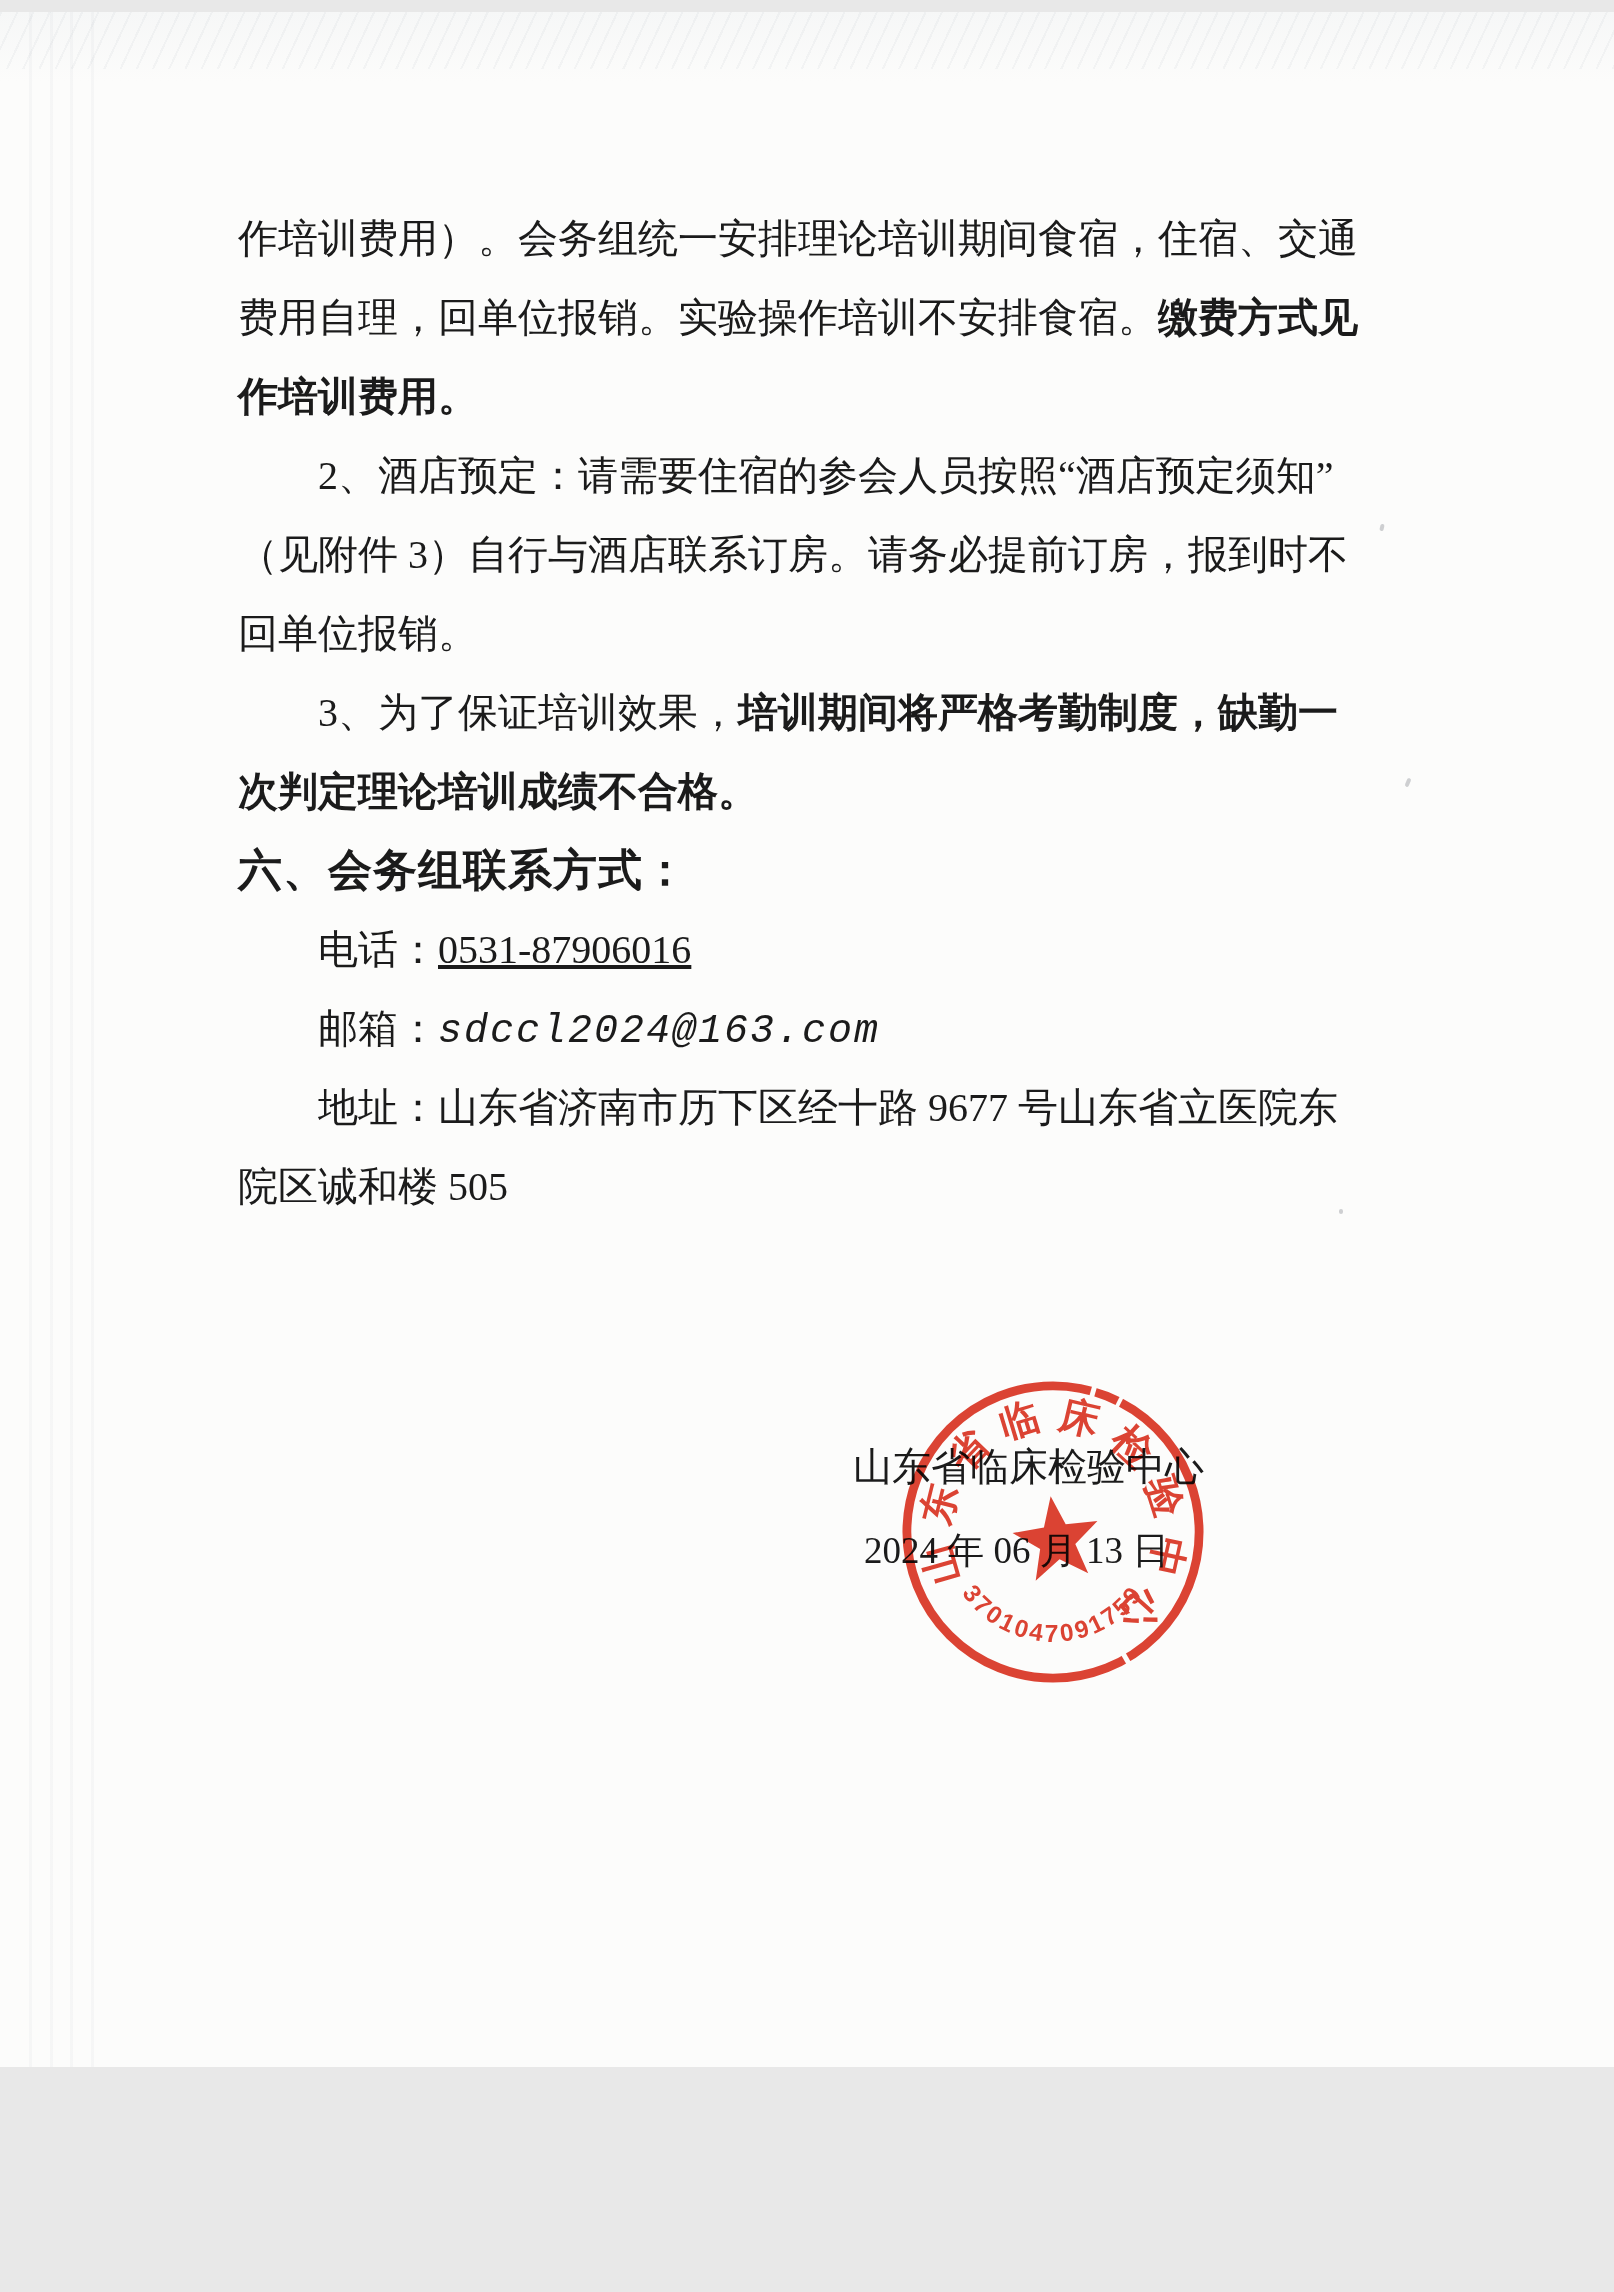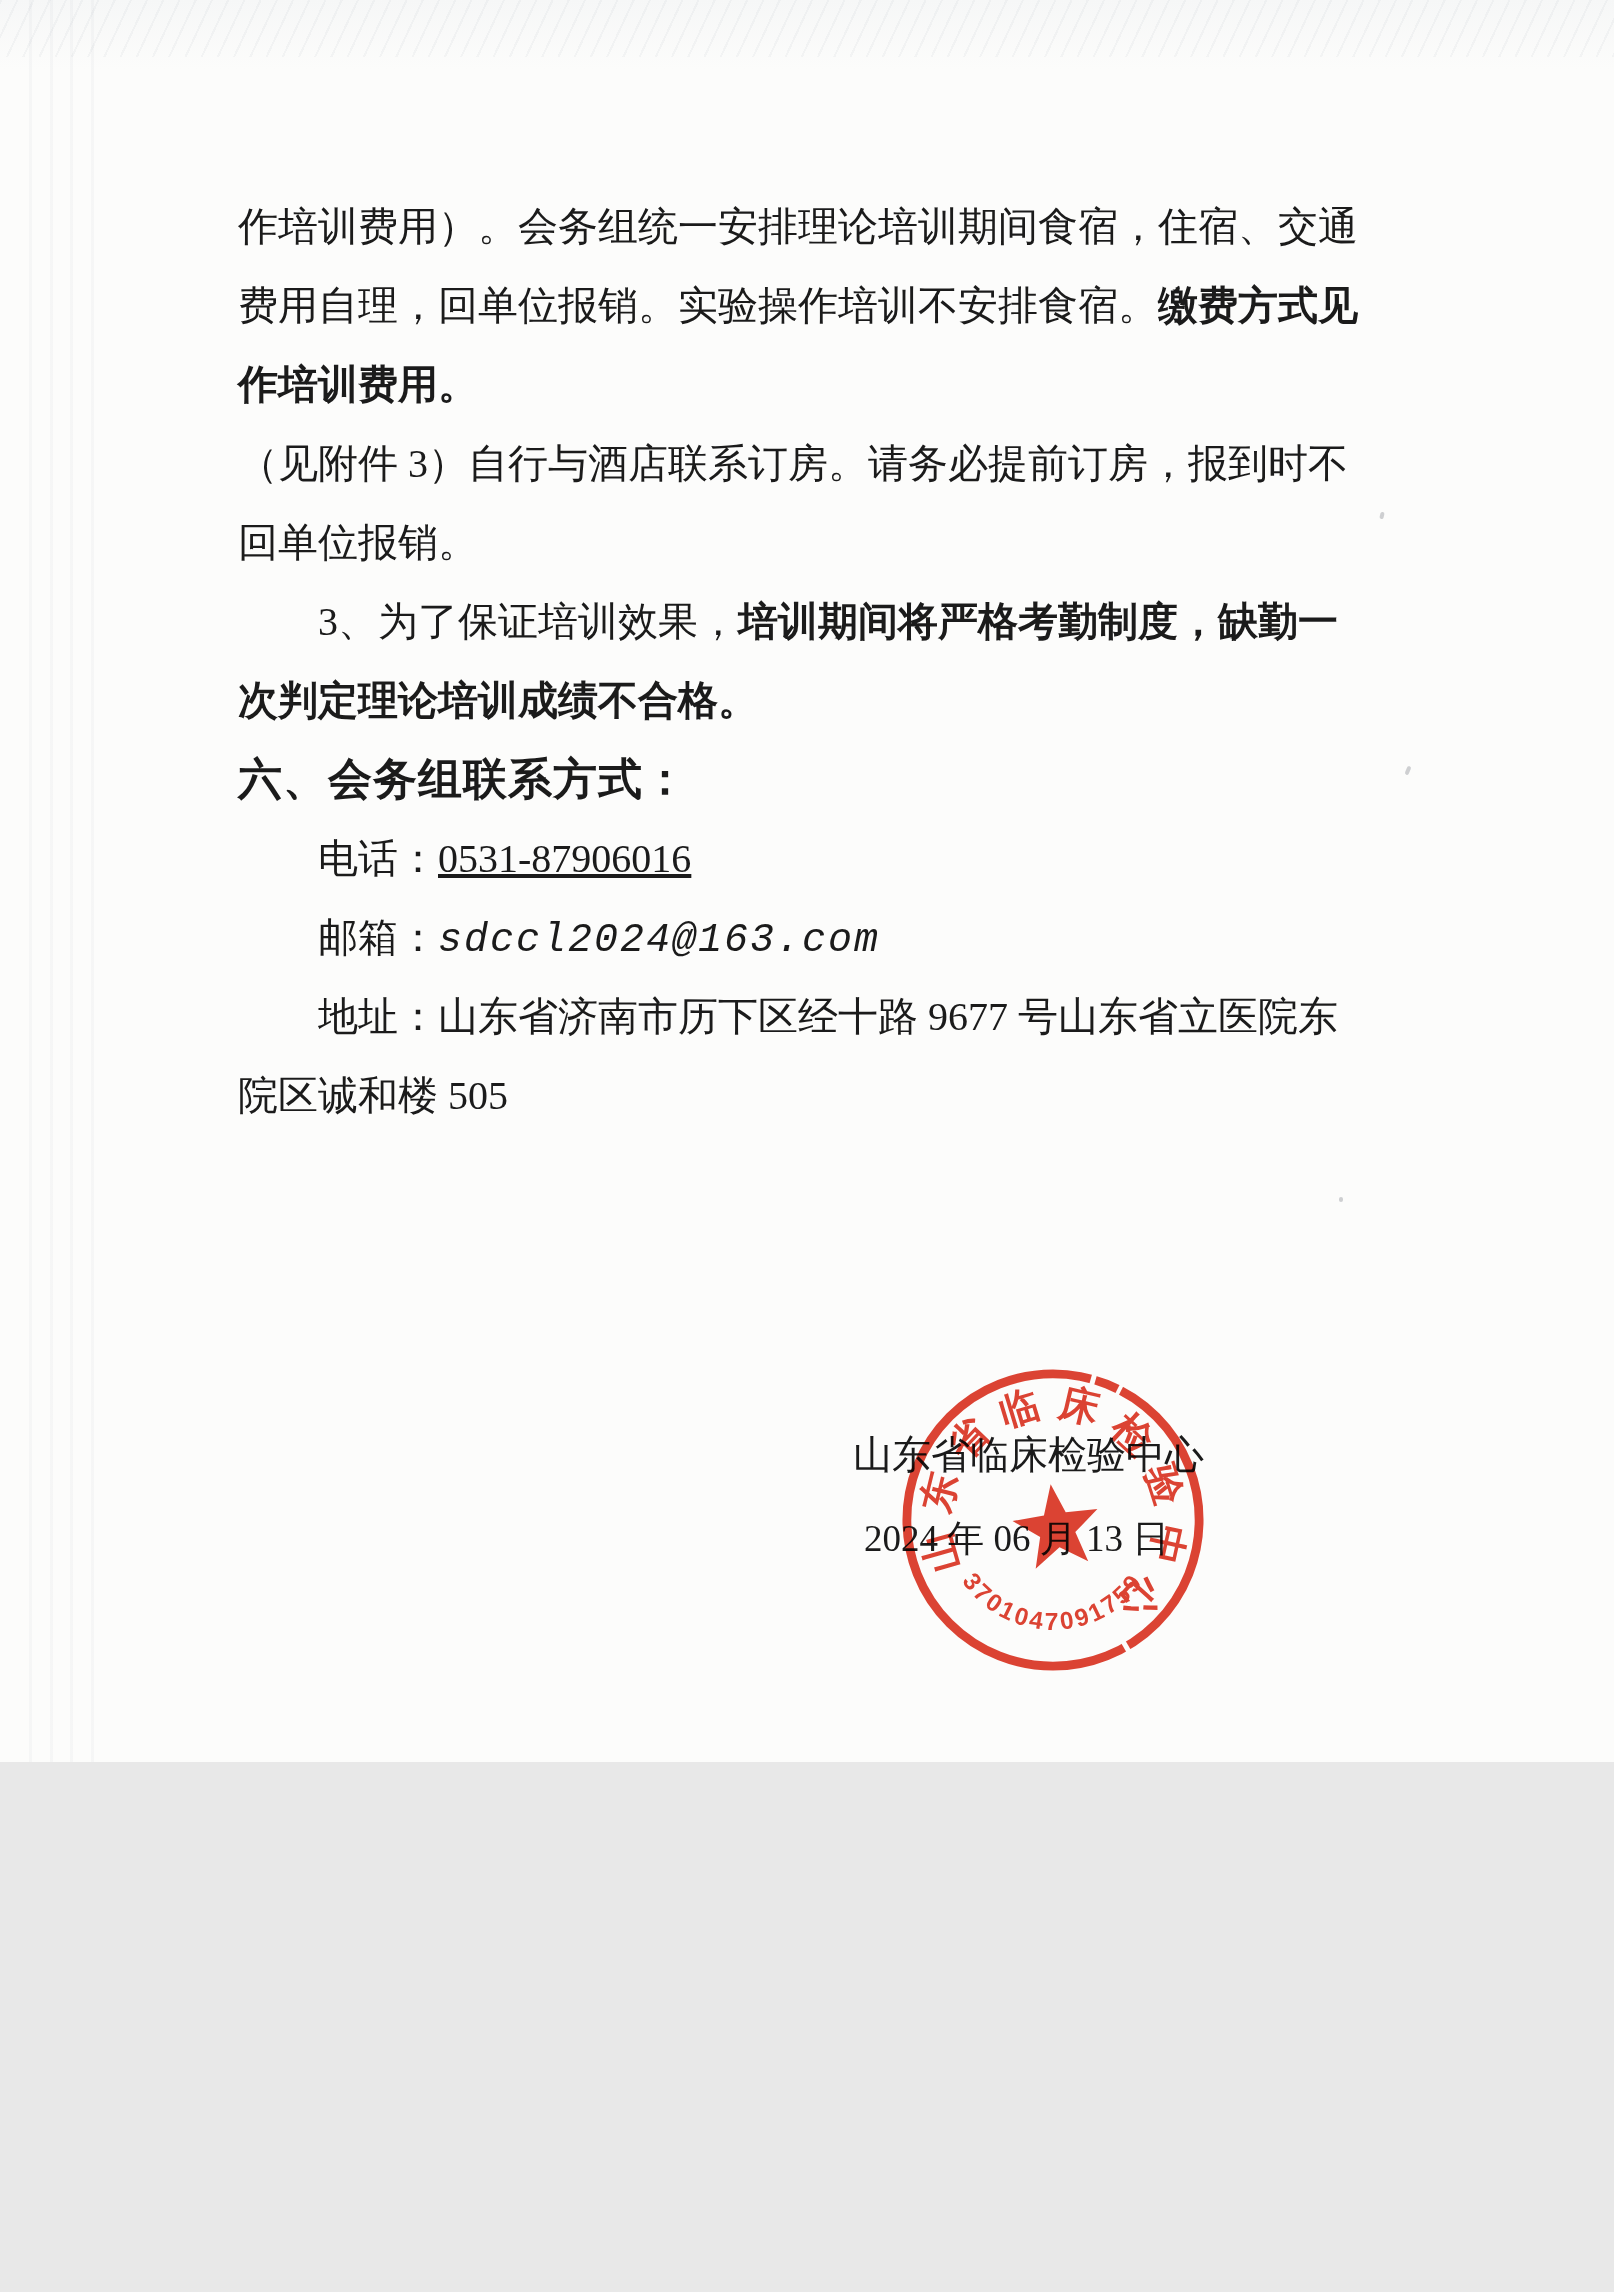--- a/index.html
+++ b/index.html
@@ -1,20 +1,20 @@
 <!DOCTYPE html>
 <html><head>
 <meta charset="utf-8">
 <style>
   html,body{margin:0;padding:0;}
   body{background:#e8e8e8;}
   #page{
     position:relative;
-    width:1614px;height:1762px;
-    margin:0 auto;
+    width:1614px;height:2055px;
+    margin:12px auto;
     background:linear-gradient(180deg,#f6f7f7 0px,#fcfcfb 69px,#fcfcfb 100%);
     overflow:hidden;
     font-family:"Liberation Serif","DejaVu Serif",serif;
     color:#1b1b1b;
   }
   
   .scan-top{
     position:absolute;left:0;top:0;width:100%;height:57px;
     background:repeating-linear-gradient(115deg,rgba(150,160,172,.10) 0 2px,transparent 2px 14.7px);
     opacity:.8;
@@ -78,20 +78,21 @@
   <div class="scan-top"></div>
   <div class="scan-left"></div>
   <div class="speck s1"></div>
   <div class="speck s2"></div>
   <div class="speck s3"></div>
 
   <div class="body-text">
     <div class="line"><span class="n">作培训费用）。会务组统一安排理论培训期间食宿，住宿、交通</span></div>
     <div class="line"><span class="n">费用自理，回单位报销。实验操作培训不安排食宿。</span><span class="b">缴费方式见</span></div>
     <div class="line"><span class="b">作培训费用。</span></div>
+    <div class="line ind"><span class="n">2、酒店预定：请需要住宿的参会人员按照“酒店预定须知”</span></div>
     <div class="line"><span class="n">（见附件 3）自行与酒店联系订房。请务必提前订房，报到时不</span></div>
     <div class="line"><span class="n">回单位报销。</span></div>
     <div class="line ind"><span class="n">3、为了保证培训效果，</span><span class="b">培训期间将严格考勤制度，缺勤一</span></div>
     <div class="line"><span class="b">次判定理论培训成绩不合格。</span></div>
     <div class="line head"><span class="b">六、会务组联系方式：</span></div>
     <div class="line ind"><span class="n">电话：</span><span class="num">0531-87906016</span></div>
     <div class="line ind"><span class="n">邮箱：</span><span class="em">sdccl2024@163.com</span></div>
     <div class="line ind"><span class="n">地址：山东省济南市历下区经十路 9677 号山东省立医院东</span></div>
     <div class="line"><span class="n">院区诚和楼 505</span></div>
   </div>

